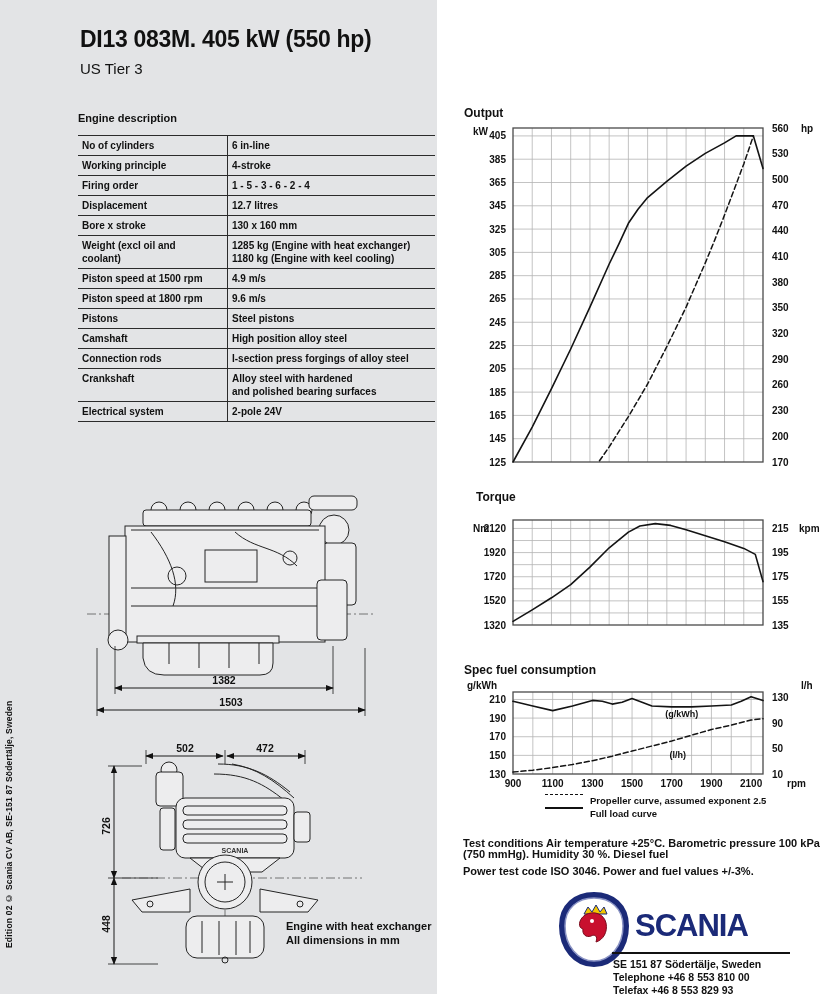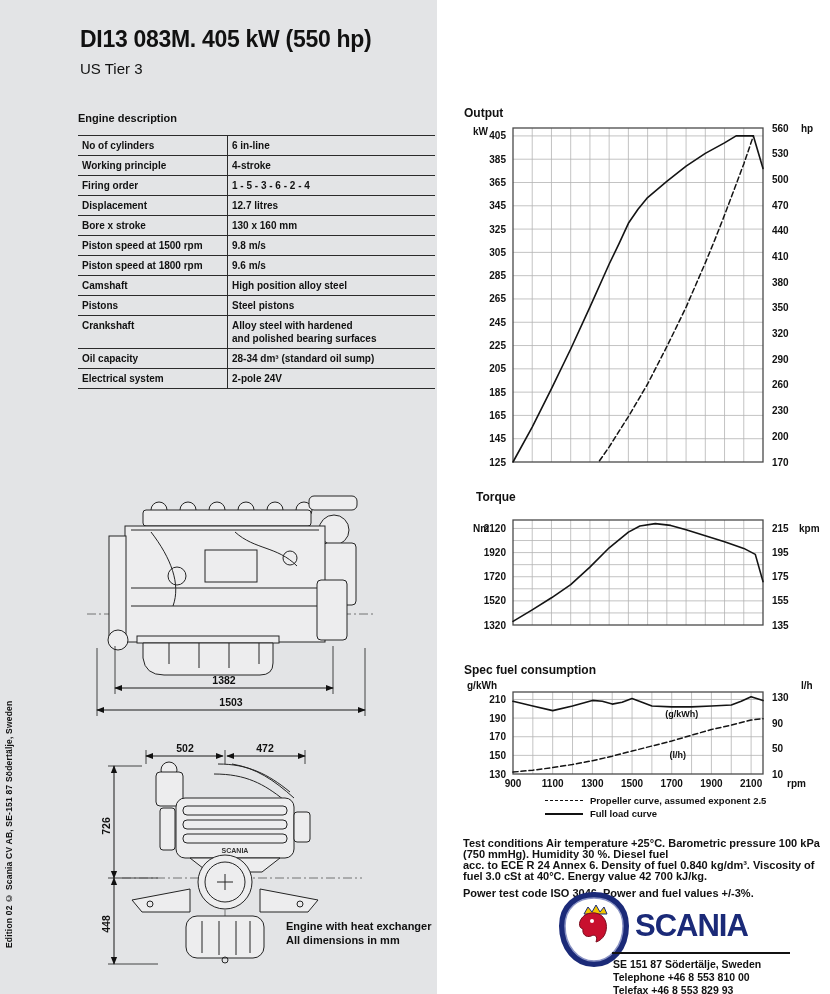--- a/index.html
+++ b/index.html
@@ -23,21 +23,21 @@
   svg text{font-family:"Liberation Sans",sans-serif;}
   .tick{font-size:10px;font-weight:600;fill:#111;}
   .tick.b{font-weight:900;}
   .unit{font-size:10px;font-weight:700;fill:#111;}
   .anno{font-size:9px;font-weight:700;fill:#111;}
   .gridline{stroke:#b4b4b4;stroke-width:.8;}
   .plotborder{stroke:#4a4a4a;stroke-width:1.3;fill:none;}
   .curve{fill:none;stroke:#141414;stroke-width:1.6;stroke-linejoin:round;stroke-linecap:round;}
   .curve.dashed{stroke-dasharray:5 3;stroke-width:1.5;}
   #legend{left:545px;top:794px;font-size:9.5px;font-weight:700;line-height:13px;}
-  .legend-row{display:flex;align-items:center;gap:7px;}
+  .legend-row{display:flex;align-items:flex-start;gap:7px;}
   .legend-sample{display:inline-block;width:38px;height:0;}
   .legend-sample.dashed{border-top:1.6px dashed #111;}
   .legend-sample.solid{border-top:2px solid #111;}
   #fine-print{left:463px;top:838px;width:362px;font-size:11px;font-weight:600;line-height:11px;}
   #fine-print .fp3{margin-top:6px;}
   .engine-line{stroke:#242424;stroke-width:1;fill:none;}
   .engine-fill{stroke:#242424;stroke-width:1;fill:#ededee;}
   .dim-line{stroke:#1a1a1a;stroke-width:1;fill:none;}
   .ext-line{stroke:#1a1a1a;stroke-width:.8;}
   .center-line{stroke:#555;stroke-width:.8;stroke-dasharray:9 3 2 3;fill:none;}
@@ -87,54 +87,61 @@
             <div>12.7 litres</div>
           </td>
         </tr>
         <tr>
           <td class="label">Bore x stroke</td>
           <td>
             <div>130 x 160 mm</div>
           </td>
         </tr>
         <tr>
+          <td class="label">Weight (excl oil and coolant)</td>
+          <td>
+            <div>1285 kg (Engine with heat exchanger)</div>
+            <div>1180 kg (Engine with keel cooling)</div>
+          </td>
+        </tr>
+        <tr>
           <td class="label">Piston speed at 1500 rpm</td>
           <td>
-            <div>9.8 m/s</div>
+            <div>4.9 m/s</div>
           </td>
         </tr>
         <tr>
           <td class="label">Piston speed at 1800 rpm</td>
           <td>
             <div>9.6 m/s</div>
           </td>
         </tr>
         <tr>
+          <td class="label">Pistons</td>
+          <td>
+            <div>Steel pistons</div>
+          </td>
+        </tr>
+        <tr>
           <td class="label">Camshaft</td>
           <td>
             <div>High position alloy steel</div>
           </td>
         </tr>
         <tr>
-          <td class="label">Pistons</td>
-          <td>
-            <div>Steel pistons</div>
+          <td class="label">Connection rods</td>
+          <td>
+            <div>I-section press forgings of alloy steel</div>
           </td>
         </tr>
         <tr>
           <td class="label">Crankshaft</td>
           <td>
             <div>Alloy steel with hardened</div>
             <div>and polished bearing surfaces</div>
-          </td>
-        </tr>
-        <tr>
-          <td class="label">Oil capacity</td>
-          <td>
-            <div>28-34 dm³ (standard oil sump)</div>
           </td>
         </tr>
         <tr>
           <td class="label">Electrical system</td>
           <td>
             <div>2-pole 24V</div>
           </td>
         </tr>
       </tbody>
   </table>
@@ -404,21 +411,20 @@
       <span>Propeller curve, assumed exponent  2.5</span>
     </div>
     <div class="legend-row">
       <span class="legend-sample solid"></span>
       <span>Full load curve</span>
     </div>
   </div>
 
   <div id="fine-print" class="abs">
     <div>Test conditions Air temperature +25°C. Barometric pressure 100 kPa (750 mmHg). Humidity 30 %. Diesel fuel</div>
-    <div>acc. to ECE R 24 Annex 6. Density of fuel 0.840 kg/dm³. Viscosity of fuel 3.0 cSt at 40°C. Energy value 42 700 kJ/kg.</div>
     <div class="fp3">Power test code ISO 3046. Power and fuel values +/-3%.</div>
   </div>
 
   <svg class="abs" style="left:558px;top:892px;" width="72" height="76" viewBox="0 0 72 76">
     <path d="M36,3 C54,3 68,14 68,34 C68,56 54,72 36,72 C18,72 4,56 4,34 C4,14 18,3 36,3 z" fill="#fff" stroke="#1b2a78" stroke-width="6"></path>
     <path d="M36,6 C52,6 65,16 65,34 C65,54 52,69 36,69 C20,69 7,54 7,34 C7,16 20,6 36,6 z" fill="none" stroke="#8a93c4" stroke-width="1.5"></path>
     <polygon points="26,22 30,15 34,20 38,13 42,20 46,15 49,22" fill="#f2c400" stroke="#1b2a78" stroke-width="1"></polygon>
     <path d="M27,23 C36,18 46,22 48,31 C50,40 45,48 38,50 C40,44 37,42 33,44 C28,46 24,42 25,37 C20,36 20,28 27,23 z" fill="#c8102e" stroke="#7a0c1e" stroke-width="1"></path>
     <circle cx="34" cy="29" r="2" fill="#fff"></circle>
   </svg>

